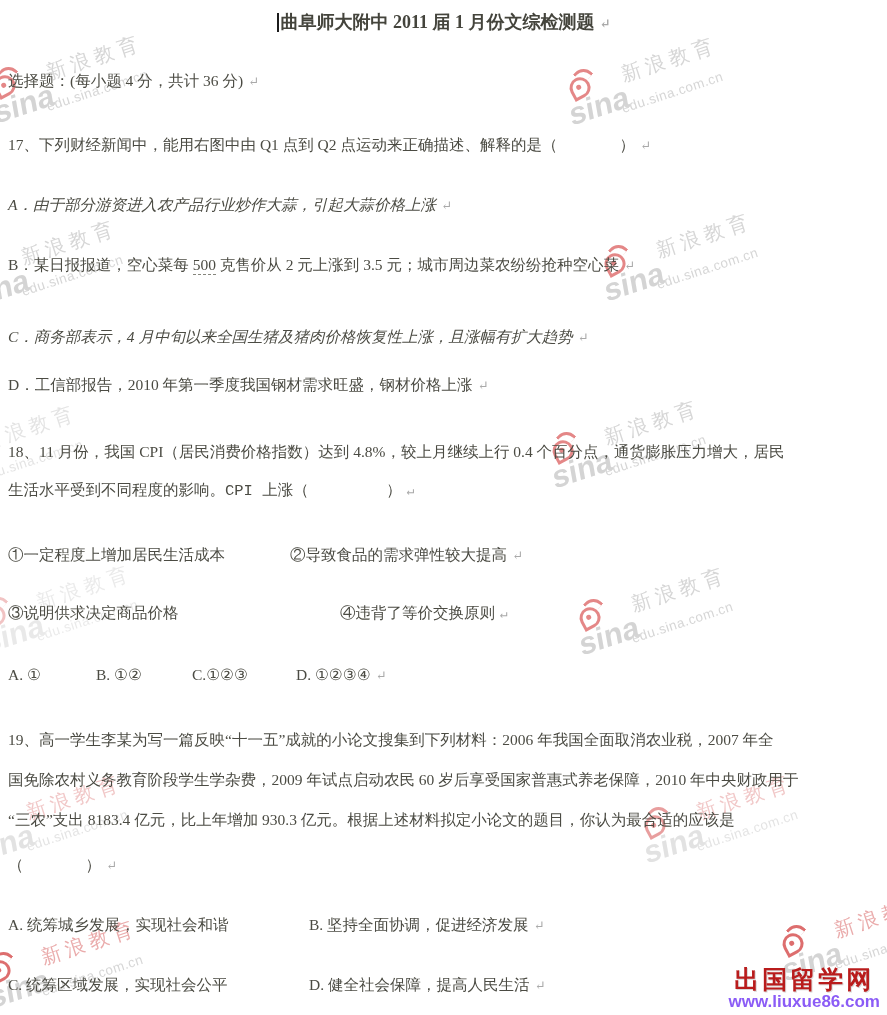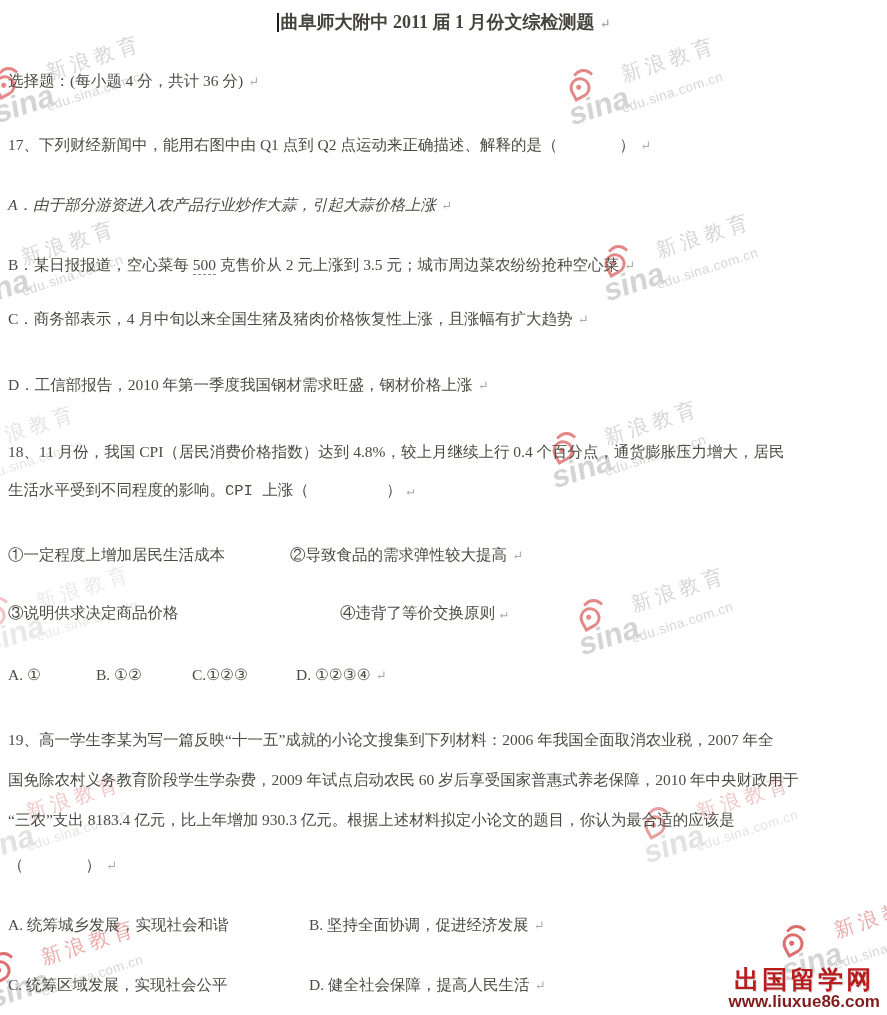--- a/index.html
+++ b/index.html
@@ -122,21 +122,21 @@
     font-weight:bold;
     color:#b91c1c;
     letter-spacing:3px;
     text-shadow:1px 1px 0 #d8d8d8;
     line-height:26px;
   }
   .lx-url{
     font-family:"Liberation Sans","DejaVu Sans",sans-serif;
     font-size:17px;
     font-weight:bold;
-    color:#7f1d1d;
+    color:#8b5cf6;
     line-height:18px;
   }
 </style>
 </head>
 <body>
 
 <div id="page">
 
   <div class="wm" style="left:-10px;top:50px;">
     <span class="wm-flame"></span>
@@ -213,21 +213,21 @@
   <div class="ttl"><span class="cursor"></span><span>曲阜师大附中 2011 届 1 月份文综检测题</span><span class="ret">↵</span></div>
 
   <div class="ln" style="top:70px;"><span>选择题：(每小题 4 分，共计 36 分)</span><span class="ret">↵</span></div>
 
   <div class="ln" style="top:134px;"><span>17、下列财经新闻中，能用右图中由 Q1 点到 Q2 点运动来正确描述、解释的是（　　　　）</span><span class="ret">↵</span></div>
 
   <div class="ln" style="top:194px;font-style:italic;"><span>A．由于部分游资进入农产品行业炒作大蒜，引起大蒜价格上涨</span><span class="ret">↵</span></div>
 
   <div class="ln" style="top:254px;"><span>B．某日报报道，空心菜每 </span><span class="u">500</span><span> 克售价从 2 元上涨到 3.5 元；城市周边菜农纷纷抢种空心菜</span><span class="ret">↵</span></div>
 
-  <div class="ln" style="top:308px;"><span>C．商务部表示，4 月中旬以来全国生猪及猪肉价格恢复性上涨，且涨幅有扩大趋势</span><span class="ret">↵</span></div>
+  <div class="ln" style="top:326px;font-style:italic;"><span>C．商务部表示，4 月中旬以来全国生猪及猪肉价格恢复性上涨，且涨幅有扩大趋势</span><span class="ret">↵</span></div>
 
   <div class="ln" style="top:374px;"><span>D．工信部报告，2010 年第一季度我国钢材需求旺盛，钢材价格上涨</span><span class="ret">↵</span></div>
 
   <div class="ln" style="top:441px;"><span>18、11 月份，我国 CPI（居民消费价格指数）达到 4.8%，较上月继续上行 0.4 个百分点，通货膨胀压力增大，居民</span></div>
   <div class="ln" style="top:481px;font-family:Liberation Mono, monospace;"><span>生活水平受到不同程度的影响。CPI 上涨（　　　　　）</span><span class="ret">↵</span></div>
 
   <div class="ln" style="top:544px;"><span class="col w282">①一定程度上增加居民生活成本</span><span>②导致食品的需求弹性较大提高</span><span class="ret">↵</span></div>
   <div class="ln" style="top:604px;font-family:Liberation Mono, monospace;"><span class="col w332">③说明供求决定商品价格</span><span>④违背了等价交换原则</span><span class="ret">↵</span></div>
 
   <div class="ln" style="top:664px;"><span class="col w88">A. ①</span><span class="col w96">B. ①②</span><span class="col w104">C.①②③</span><span>D. ①②③④</span><span class="ret">↵</span></div>

